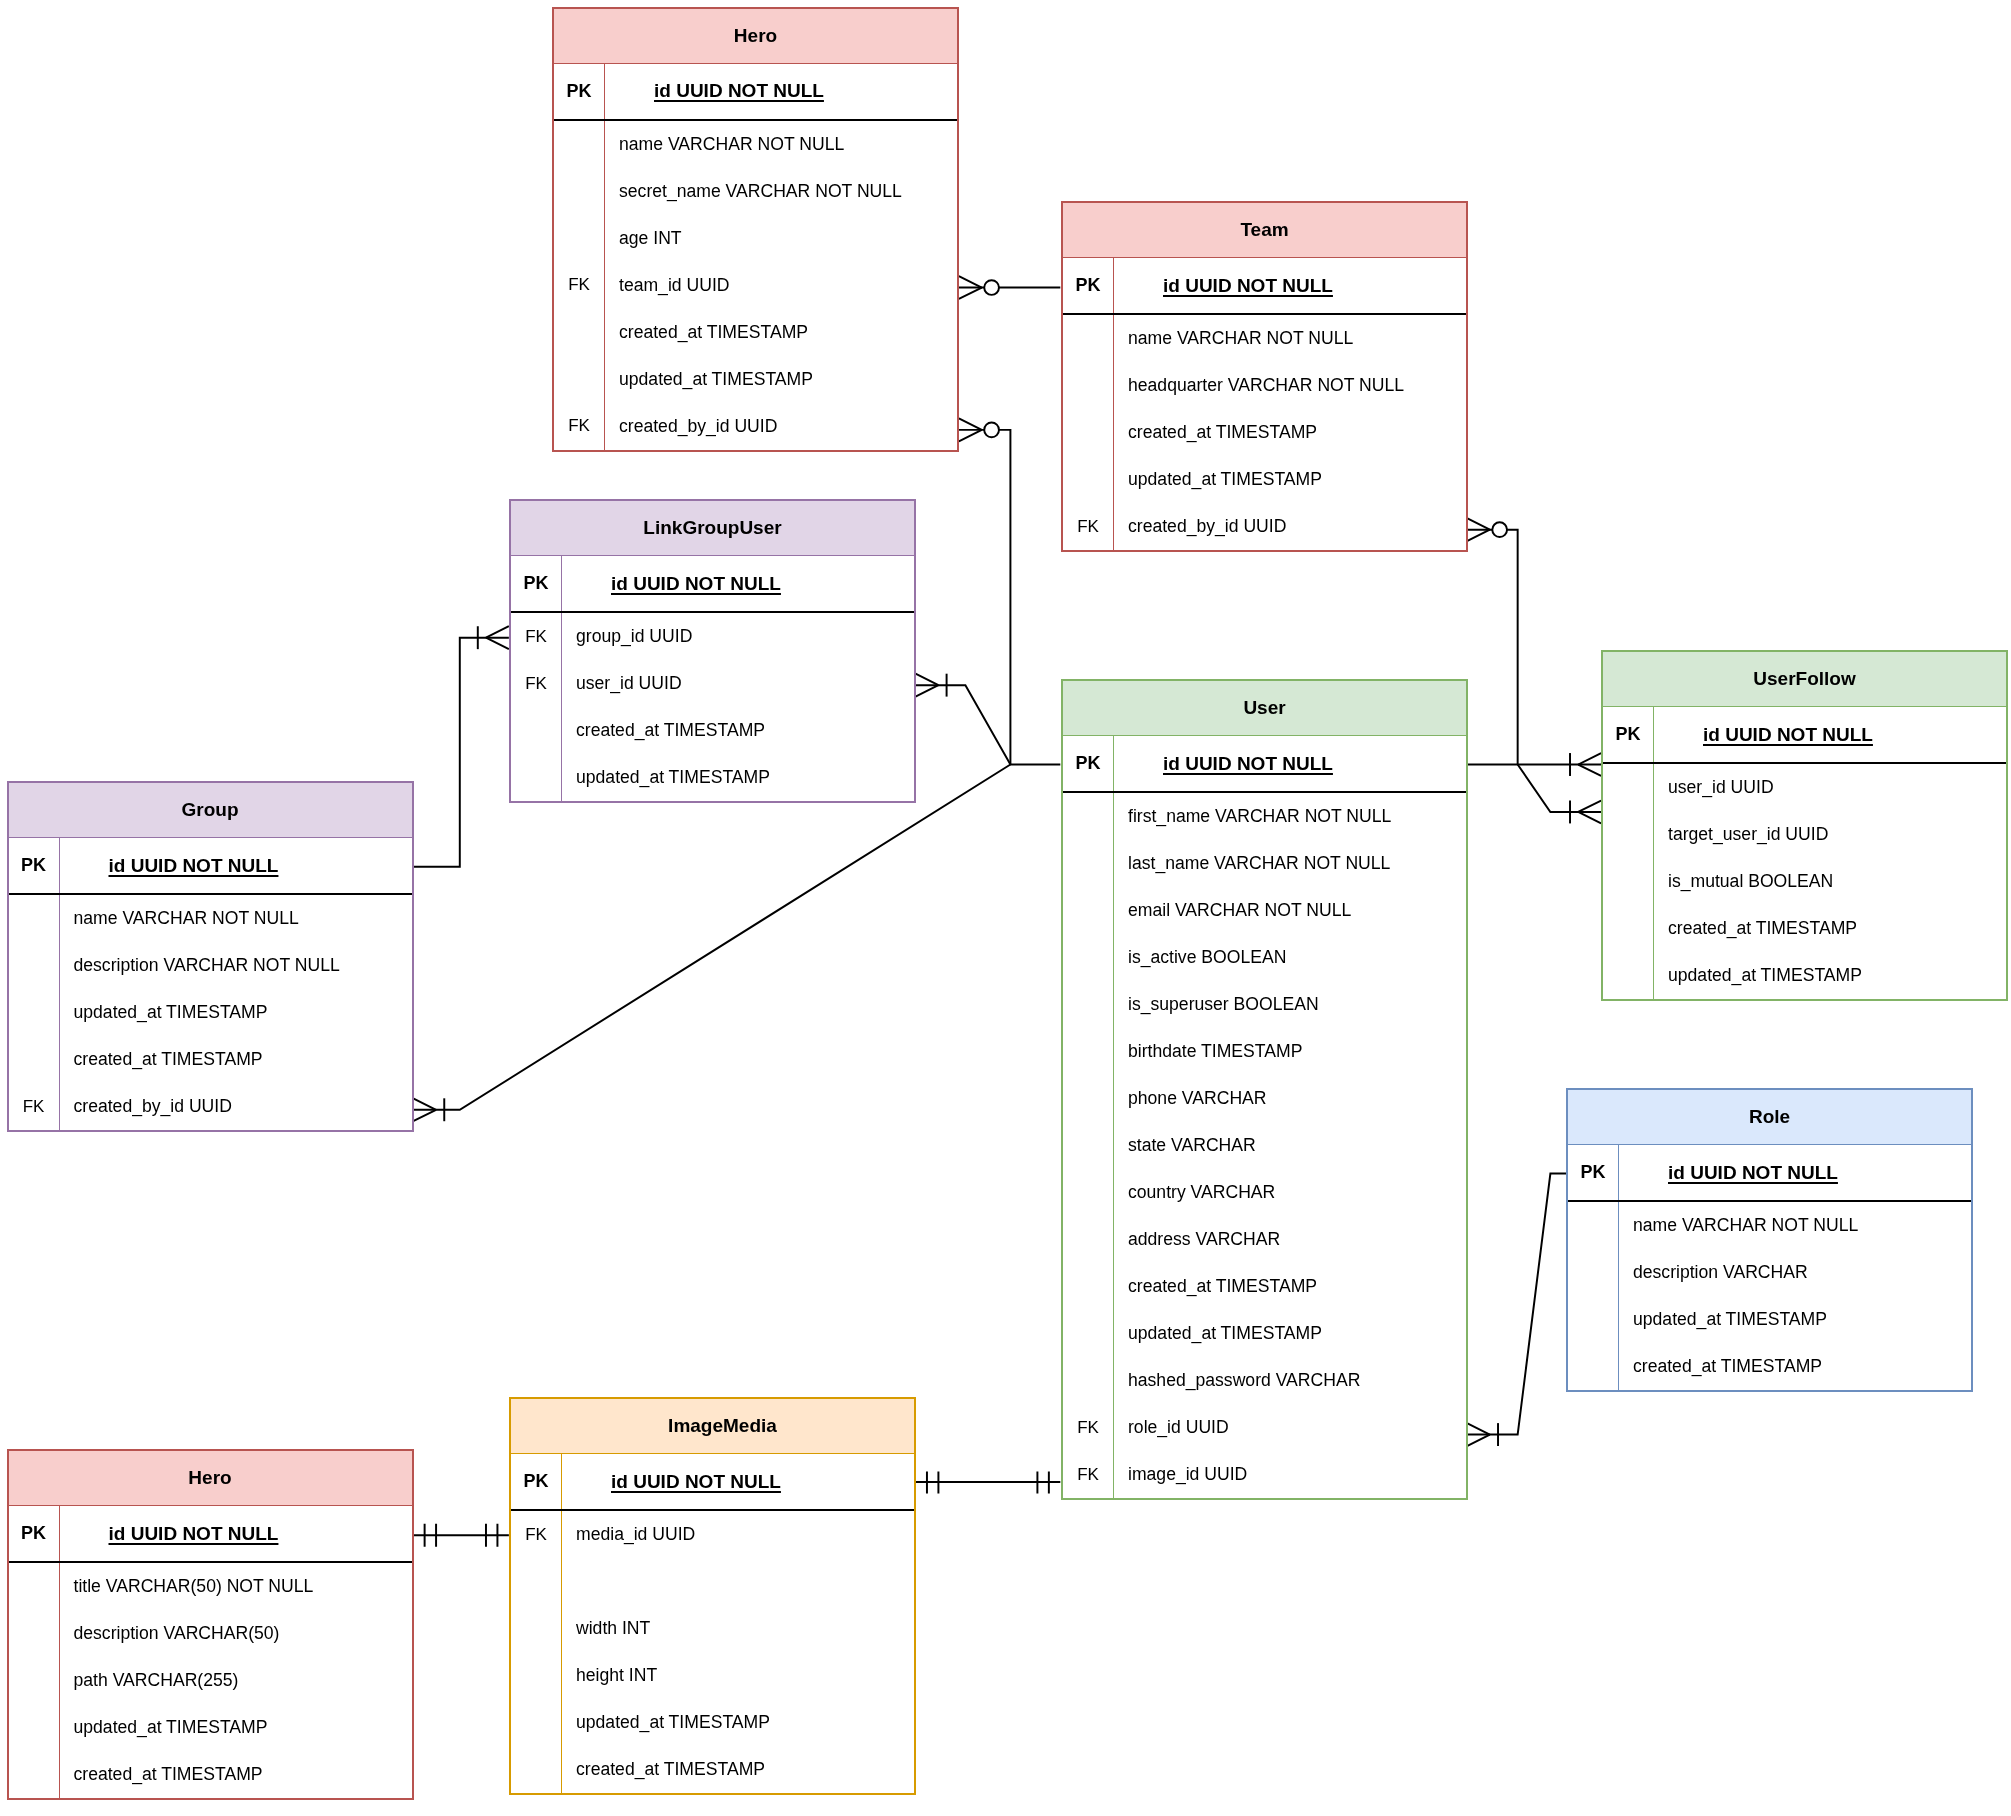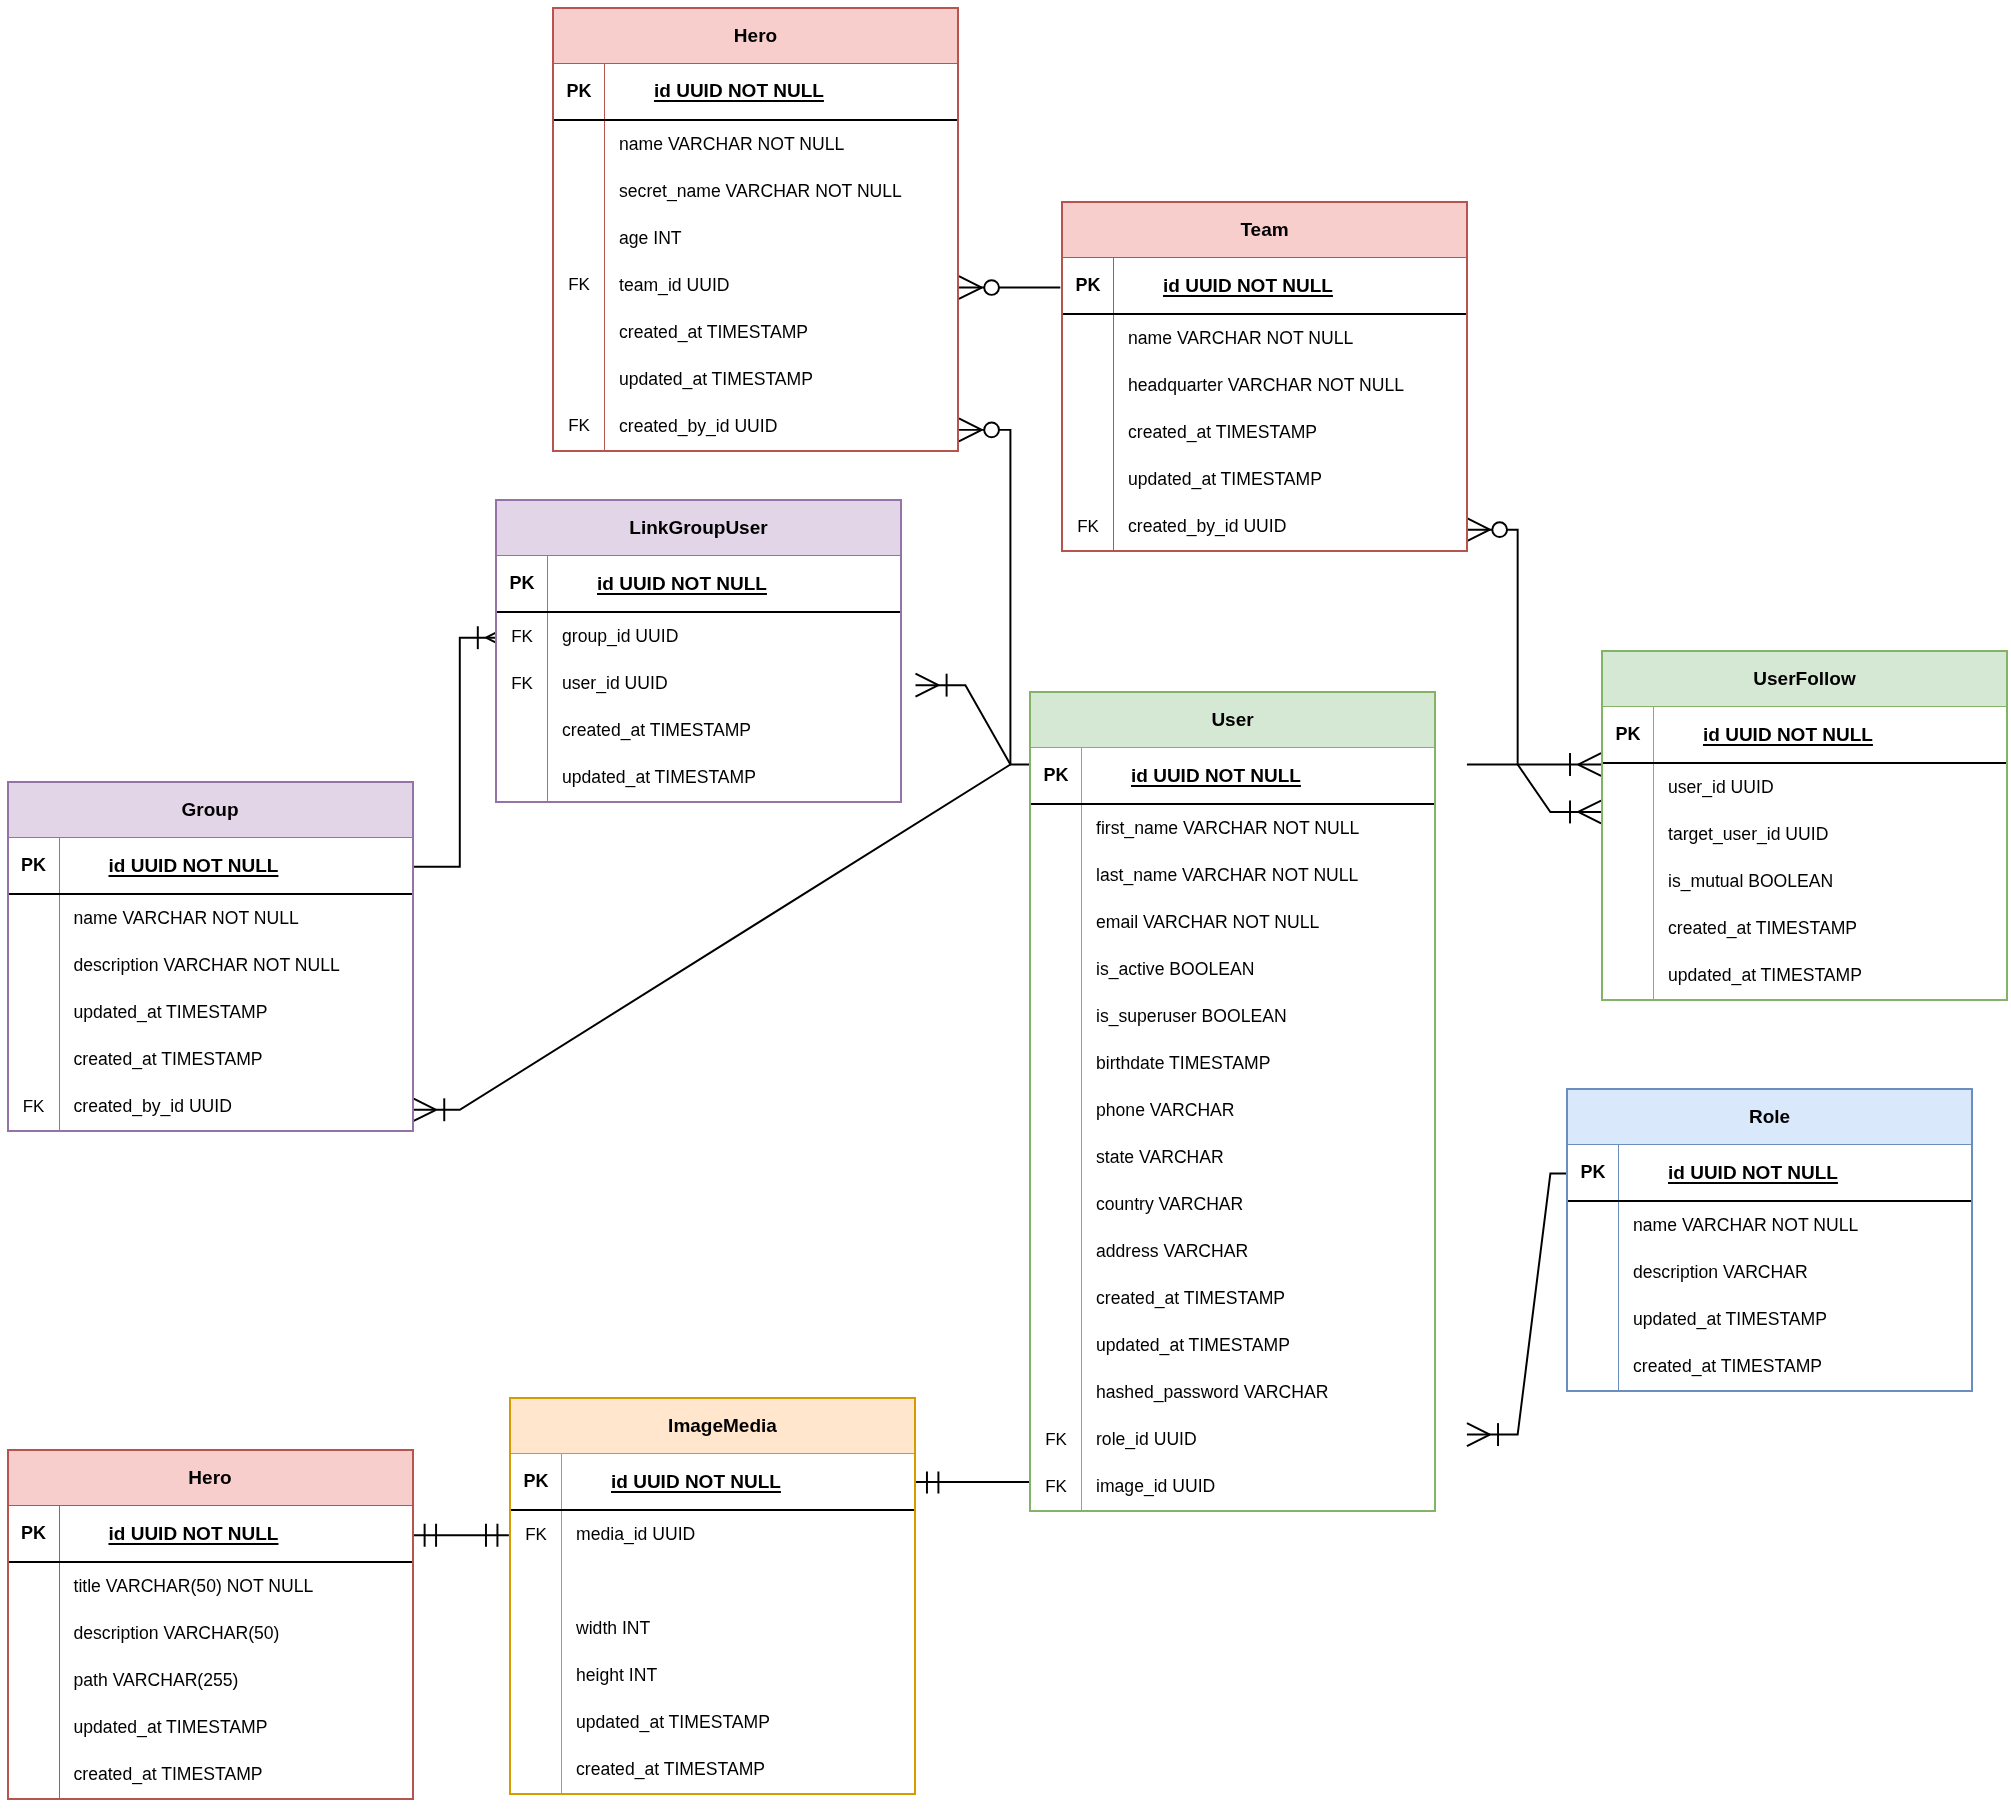--- a/index.html
+++ b/index.html
@@ -150,21 +150,21 @@
         </div>
         <div class="row attr">
           <div class="key" style="border-right-color: rgb(184, 84, 80);"></div>
           <div class="label">updated_at TIMESTAMP</div>
         </div>
         <div class="row attr">
           <div class="key" style="border-right-color: rgb(184, 84, 80);">FK</div>
           <div class="label">created_by_id UUID</div>
         </div>
       </div>
-      <div class="entity" style="left: 495px; top: 499px; width: 407px; border-color: rgb(150, 115, 166);">
+      <div class="entity" style="left: 509px; top: 499px; width: 407px; border-color: rgb(150, 115, 166);">
         <div class="entity-header" style="background: rgb(225, 213, 231); border-bottom-color: rgb(150, 115, 166);">LinkGroupUser</div>
         <div class="row pk">
           <div class="key" style="border-right-color: rgb(150, 115, 166);">PK</div>
           <div class="label">id UUID NOT NULL</div>
         </div>
         <div class="row attr">
           <div class="key" style="border-right-color: rgb(150, 115, 166);">FK</div>
           <div class="label">group_id UUID</div>
         </div>
         <div class="row attr">
@@ -200,21 +200,21 @@
         </div>
         <div class="row attr">
           <div class="key" style="border-right-color: rgb(150, 115, 166);"></div>
           <div class="label">created_at TIMESTAMP</div>
         </div>
         <div class="row attr">
           <div class="key" style="border-right-color: rgb(150, 115, 166);">FK</div>
           <div class="label">created_by_id UUID</div>
         </div>
       </div>
-      <div class="entity" style="left: 1029px; top: 679px; width: 407px; border-color: rgb(130, 179, 102); margin-top: 12px;">
+      <div class="entity" style="left: 1061px; top: 679px; width: 407px; border-color: rgb(130, 179, 102);">
         <div class="entity-header" style="background: rgb(213, 232, 212); border-bottom-color: rgb(130, 179, 102);">User</div>
         <div class="row pk">
           <div class="key" style="border-right-color: rgb(130, 179, 102);">PK</div>
           <div class="label">id UUID NOT NULL</div>
         </div>
         <div class="row attr">
           <div class="key" style="border-right-color: rgb(130, 179, 102);"></div>
           <div class="label">first_name VARCHAR NOT NULL</div>
         </div>
         <div class="row attr">

